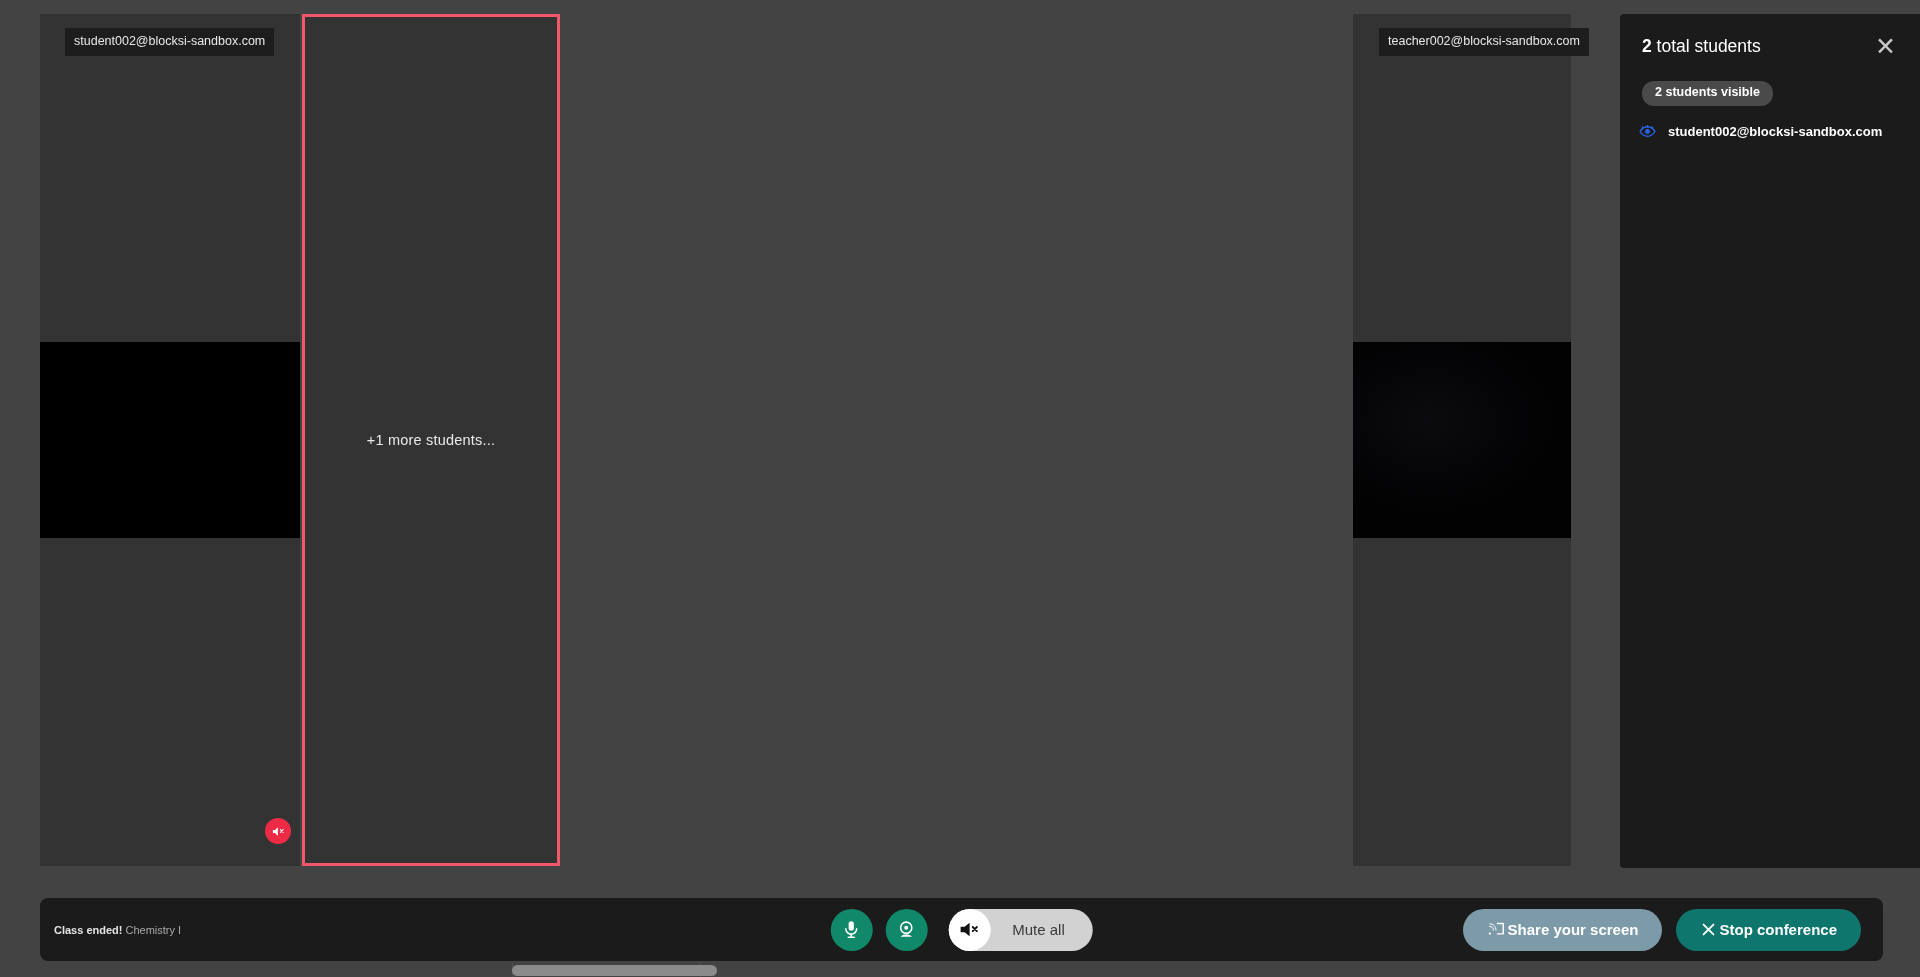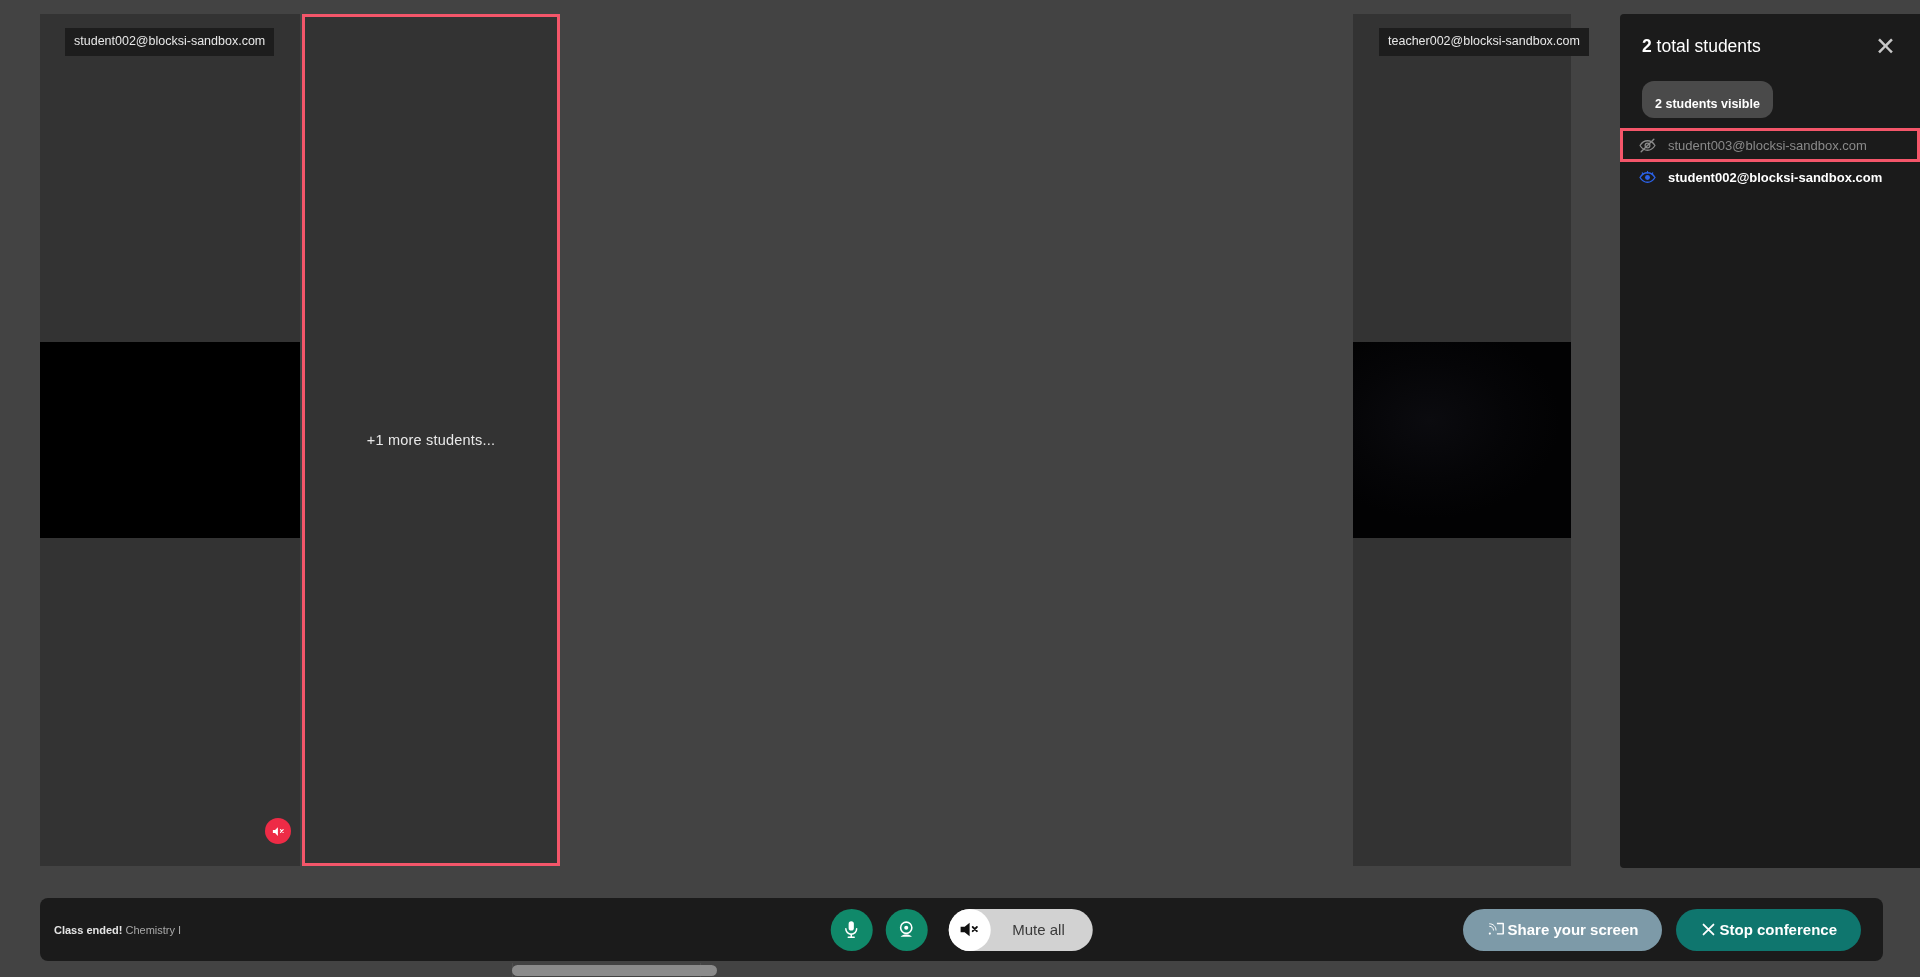--- a/index.html
+++ b/index.html
@@ -136,21 +136,21 @@
     padding: 0 2px;
   }
 
   .visible-chip {
     display: inline-block;
     margin: 22px 0 0 22px;
     background: #4a4a4a;
     color: #ffffff;
     font-size: 12.5px;
     font-weight: 700;
-    padding: 16px 13px 7px 13px;
+    padding: 4px 13px 7px 13px;
     border-radius: 12px;
     white-space: nowrap;
   }
 
   .student-list { margin-top: 10px; }
 
   .student-row {
     display: flex;
     align-items: center;
     gap: 11px;
@@ -332,28 +332,20 @@
       <div class="sidebar-title">
         <b>2</b><span> total students</span>
       </div>
       <div class="close-icon">✕</div>
     </div>
 
     <div class="visible-chip">2 students visible</div>
 
     <div class="student-list">
 
-      <div class="student-row hidden-student row-highlighted">
-        <svg class="eye-icon" viewBox="0 0 24 24">
-          <path d="M2.6 12s3.6-6 9.4-6 9.4 6 9.4 6-3.6 6-9.4 6S2.6 12 2.6 12z" fill="none" stroke="#8a8a8a" stroke-width="1.6"></path>
-          <circle cx="12" cy="12" r="3" fill="none" stroke="#8a8a8a" stroke-width="1.6"></circle>
-          <path d="M4 20L20 4" stroke="#8a8a8a" stroke-width="1.8" stroke-linecap="round"></path>
-        </svg>
-        <span class="name">student003@blocksi-sandbox.com</span>
-      </div>
 
       <div class="student-row visible-student">
         <svg class="eye-icon" viewBox="0 0 24 24">
           <path d="M2.6 12s3.6-6 9.4-6 9.4 6 9.4 6-3.6 6-9.4 6S2.6 12 2.6 12z" fill="none" stroke="#2b62e8" stroke-width="1.8"></path>
           <circle cx="12" cy="12" r="3.1" fill="#2b62e8"></circle>
           <path d="M5.4 6.2l1 1.6M12 4.3v1.9M18.6 6.2l-1 1.6" stroke="#2b62e8" stroke-width="1.5" stroke-linecap="round"></path>
         </svg>
         <span class="name">student002@blocksi-sandbox.com</span>
       </div>
 

